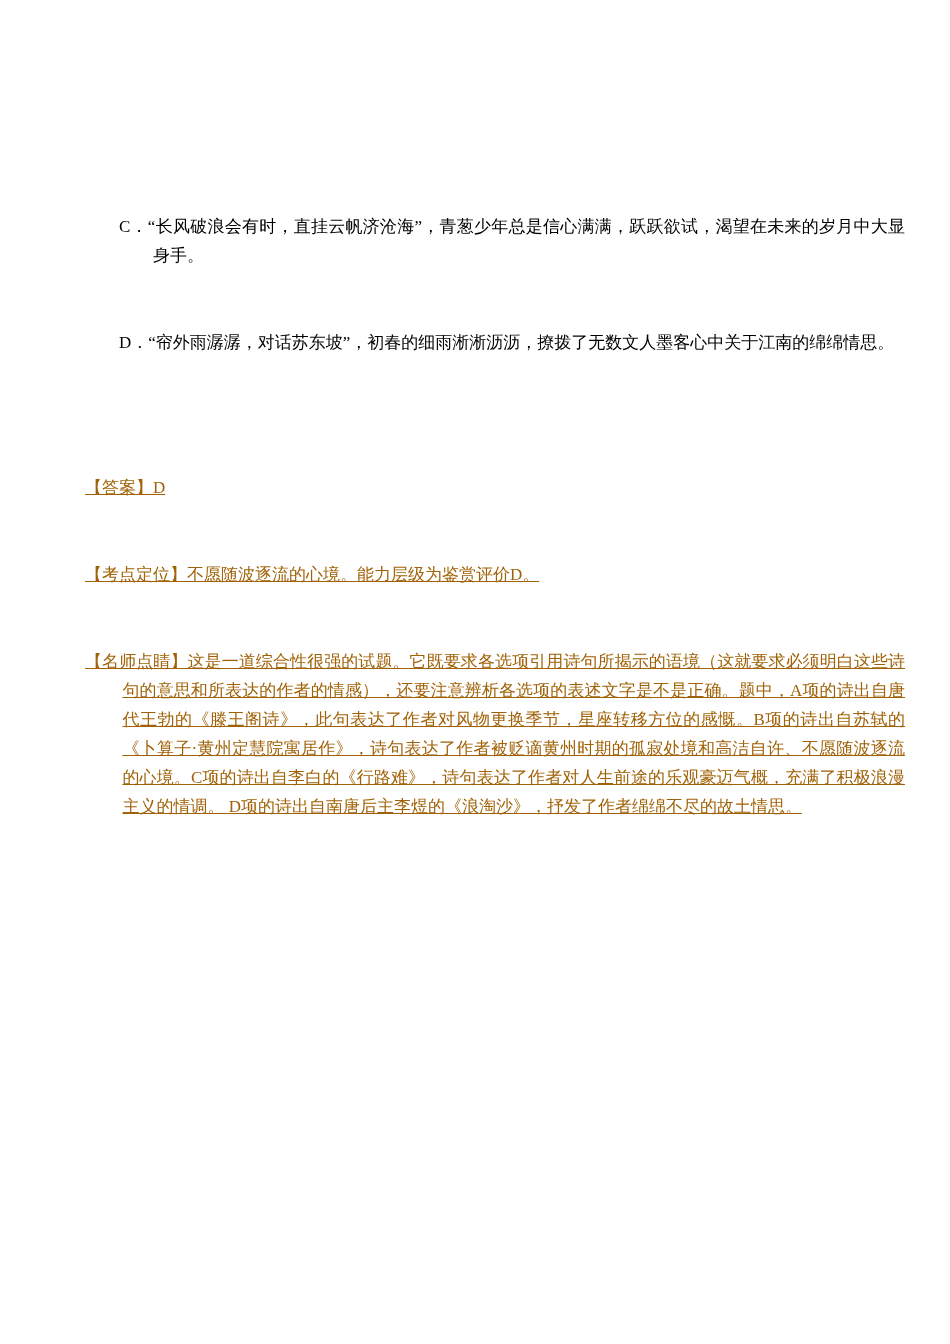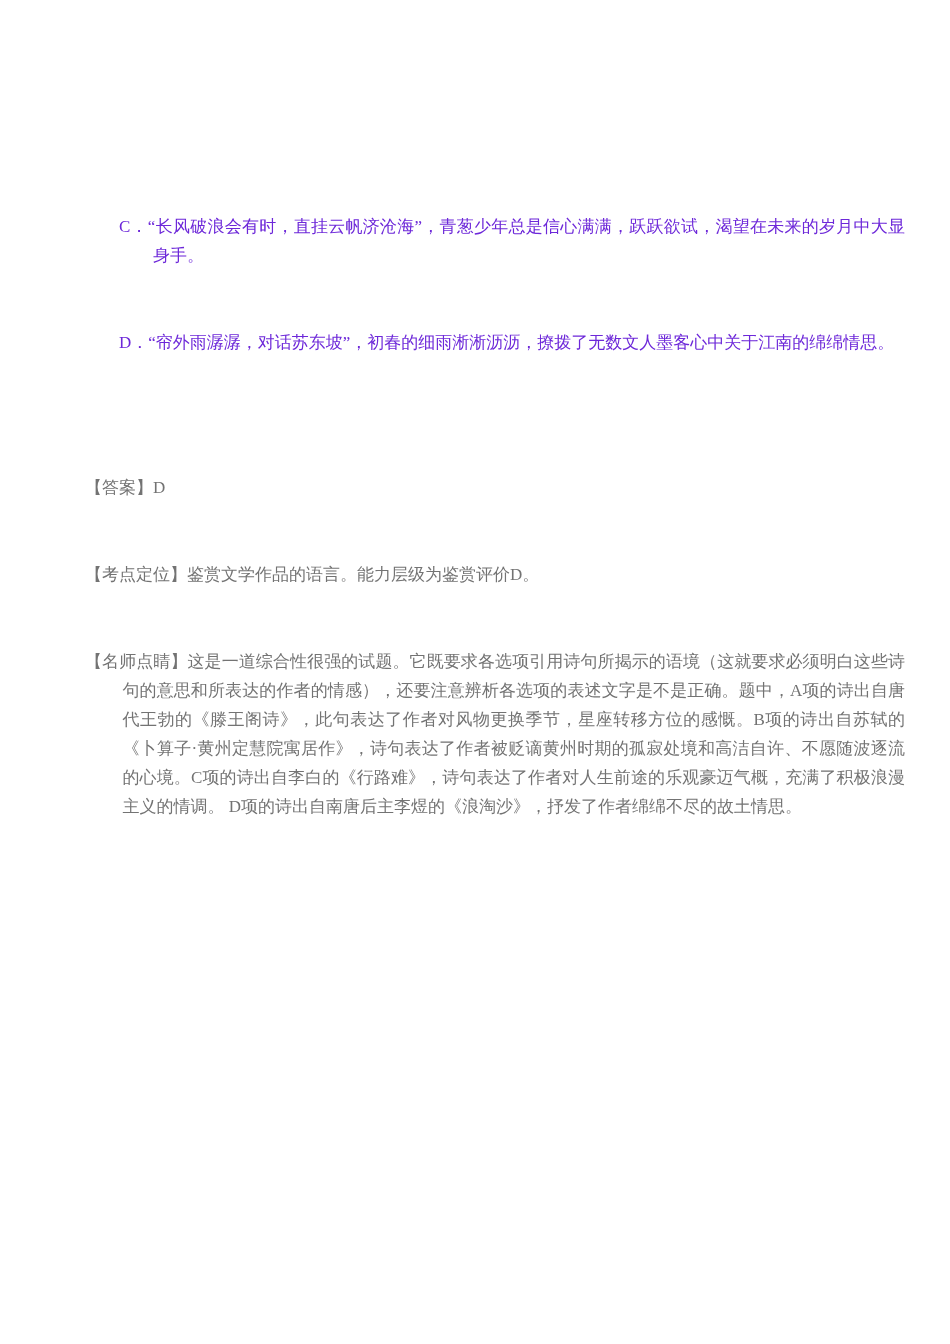--- a/index.html
+++ b/index.html
@@ -13,43 +13,43 @@
     padding: 96px 45px 0 85px;
     font-family: "Liberation Serif", "DejaVu Serif", serif;
     font-size: 17px;
     line-height: 29px;
     color: #111111;
     text-align: justify;
     overflow: hidden;
     white-space: pre-wrap;
   }
   .para { margin: 0; }
-  .red { color: #737373; }
-  .black { color: #6d28d9; }
+  .red { color: #a16207; text-decoration: underline; }
+  .black { color: #000000; }
   
   .opt { margin-left: 4em; text-indent: -2em; }
   
   .hang2 { padding-left: 2.2em; text-indent: -2.2em; }
   
   .ind2 { margin-left: 2.2em; }
   
   .jiexi-nudge { margin-left: 0.55em; }
 </style>
 </head>
 <body>
 
 <div class="page">
 
   
   <p class="para opt black">C．“长风破浪会有时，直挂云帆济沧海”，青葱少年总是信心满满，跃跃欲试，渴望在未来的岁月中大显身手。</p>
   <p class="para opt black">D．“帘外雨潺潺，对话苏东坡”，初春的细雨淅淅沥沥，撩拨了无数文人墨客心中关于江南的绵绵情思。</p>
 
   
   <p class="para red">【答案】D</p>
-  <p class="para hang2 red">【考点定位】鉴赏文学作品的语言。能力层级为鉴赏评价D。</p>
+  <p class="para hang2 red">【考点定位】不愿随波逐流的心境。能力层级为鉴赏评价D。</p>
   <p class="para hang2 red">【名师点睛】这是一道综合性很强的试题。它既要求各选项引用诗句所揭示的语境（这就要求必须明白这些诗句的意思和所表达的作者的情感），还要注意辨析各选项的表述文字是不是正确。题中，A项的诗出自唐代王勃的《滕王阁诗》，此句表达了作者对风物更换季节，星座转移方位的感慨。B项的诗出自苏轼的《卜算子·黄州定慧院寓居作》，诗句表达了作者被贬谪黄州时期的孤寂处境和高洁自许、不愿随波逐流的心境。C项的诗出自李白的《行路难》，诗句表达了作者对人生前途的乐观豪迈气概，充满了积极浪漫主义的情调。 D项的诗出自南唐后主李煜的《浪淘沙》，抒发了作者绵绵不尽的故土情思。</p>
 
   
   
   
   
   
 
   
   

